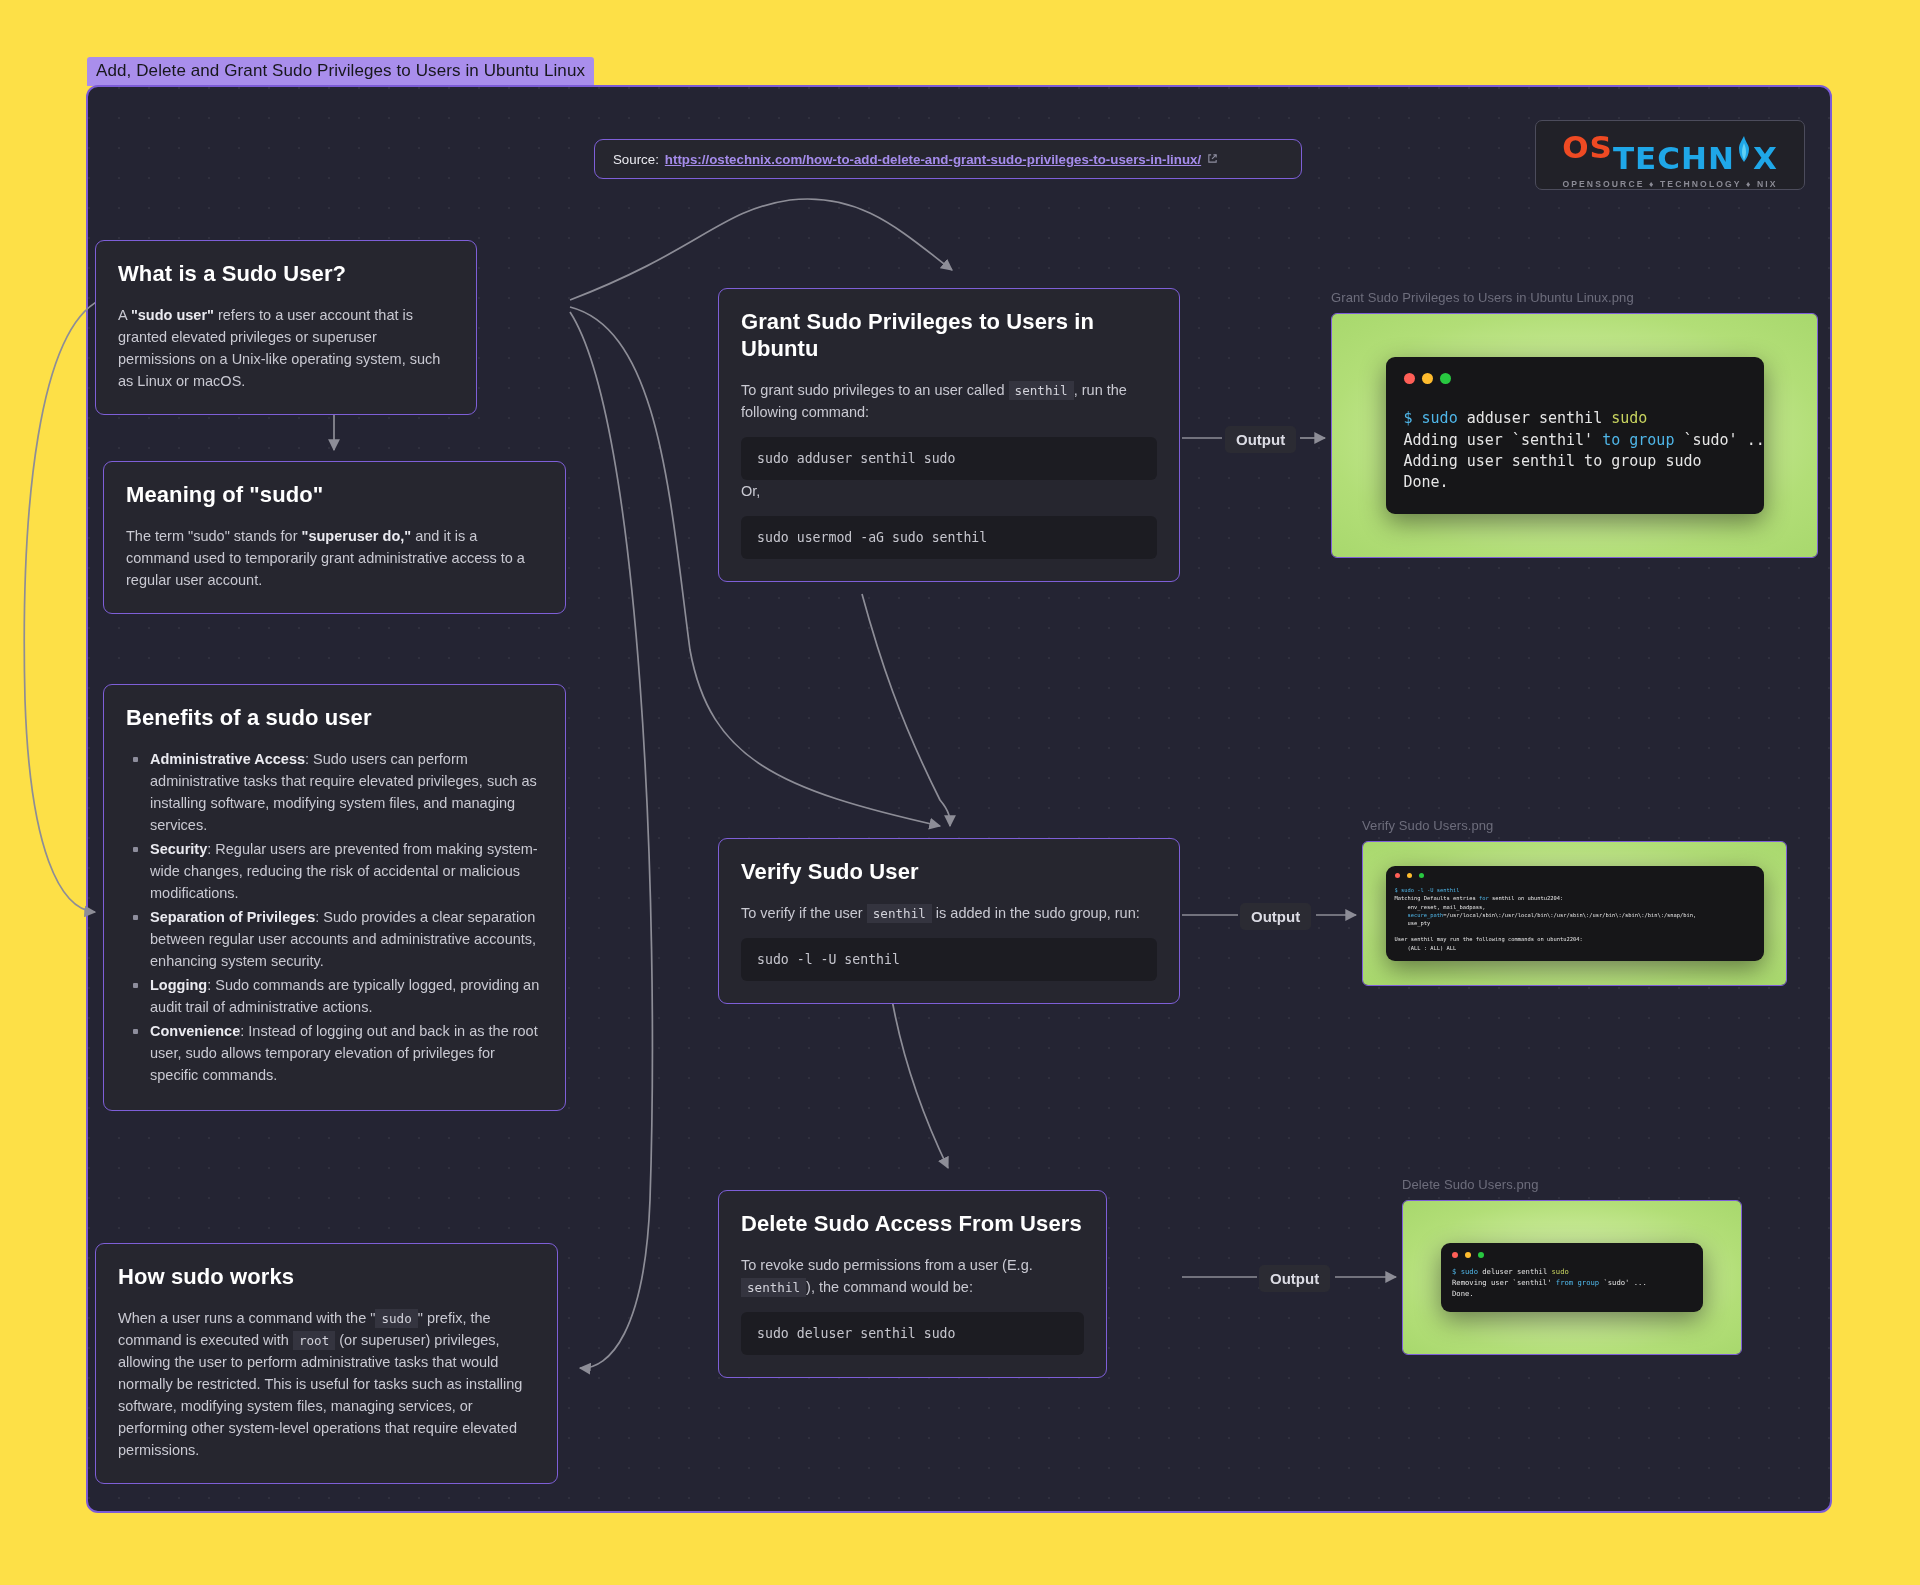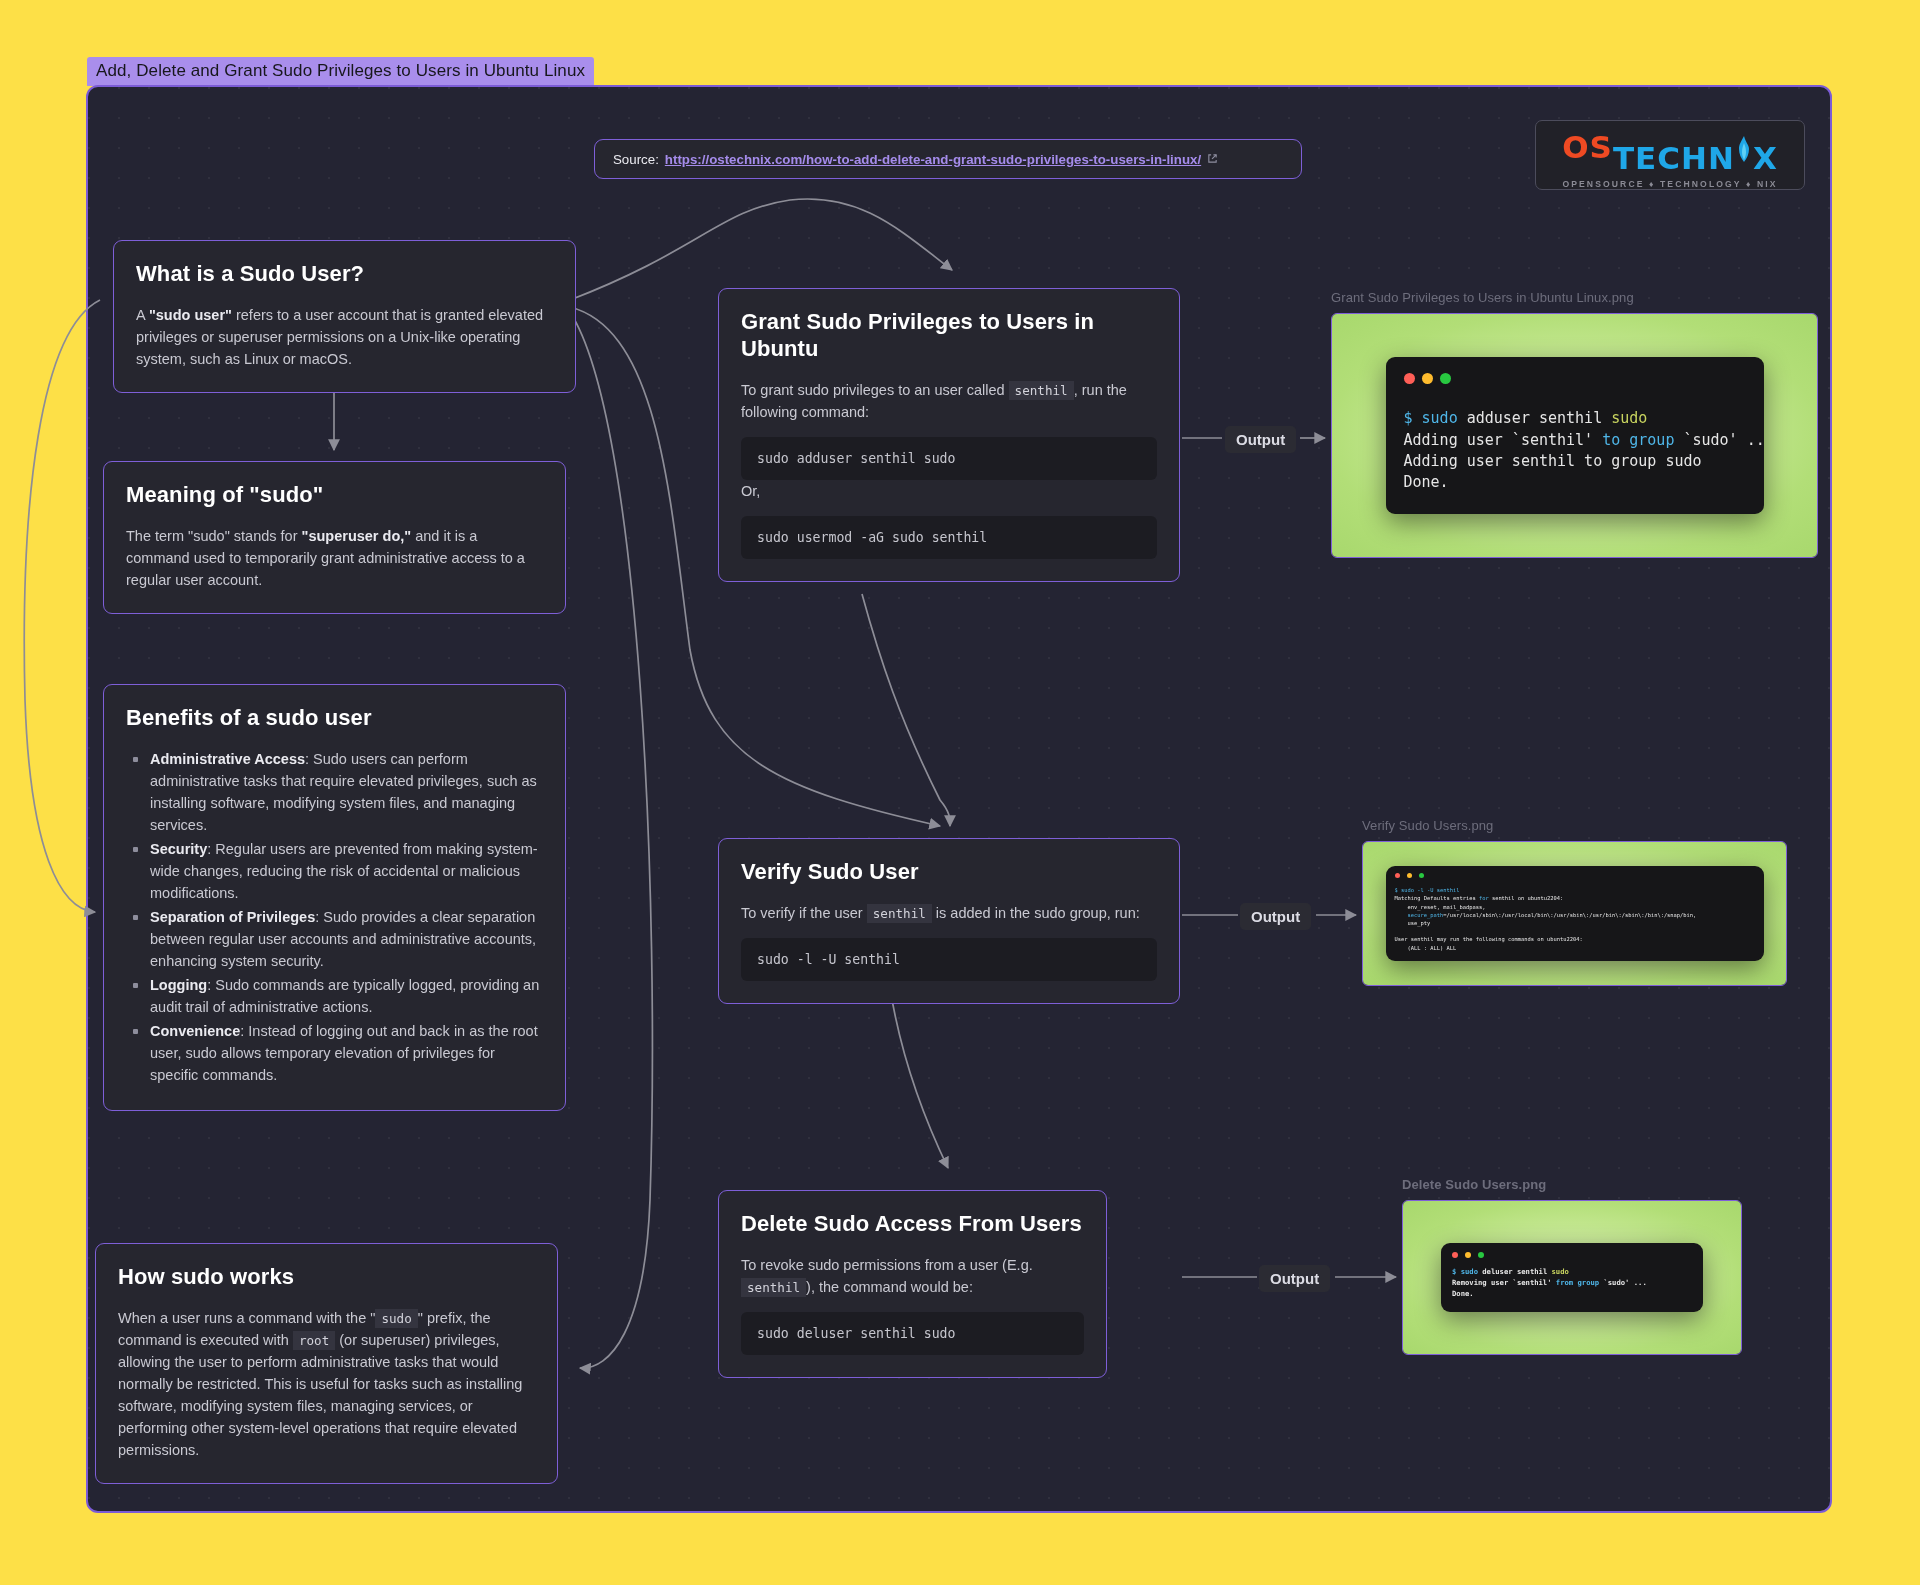--- a/index.html
+++ b/index.html
@@ -90,21 +90,21 @@
   .node ul li::before {
     content: "";
     position: absolute;
     left: 7px; top: 9px;
     width: 5px; height: 5px;
     background: #8d8d9c;
     border-radius: 1px;
   }
 
   
-  #node-what-is      { left: 113px;  top: 240px;  width: 463px; }
+  #node-what-is      { left: 95px;  top: 240px;  width: 382px; }
   #node-meaning      { left: 103px;  top: 461px;  width: 463px; }
   #node-benefits     { left: 103px;  top: 684px;  width: 463px; }
   #node-how-works    { left: 95px;  top: 1243px; width: 463px; }
   #node-grant        { left: 718px;  top: 288px;  width: 462px; }
   #node-verify       { left: 718px;  top: 838px;  width: 462px; }
   #node-delete       { left: 718px;  top: 1190px; width: 389px; }
 
   
   .source-banner {
     position: absolute;
@@ -200,21 +200,21 @@
   #img-grant  .term { width: 378px; padding: 16px 18px 20px 18px; }
   #img-grant  .term-dots i { width: 11px; height: 11px; }
   #img-grant  .term-body { font-size: 15px; line-height: 1.42; margin-top: 24px; }
 
   #img-verify { left: 1362px; top: 818px;  width: 425px; }
   #img-verify .img-frame { width: 425px; height: 145px; }
   #img-verify .term { width: 378px; padding: 7px 9px 9px 9px; }
   #img-verify .term-dots i { width: 5px; height: 5px; }
   #img-verify .term-body { font-size: 5.4px; line-height: 1.52; margin-top: 8px; }
 
-  #img-delete { left: 1402px; top: 1177px; width: 340px; font-weight: bold; }
+  #img-delete { left: 1402px; top: 1177px; width: 340px; }
   #img-delete .img-frame { width: 340px; height: 155px; }
   #img-delete .term { width: 262px; padding: 9px 11px 12px 11px; }
   #img-delete .term-dots i { width: 6px; height: 6px; }
   #img-delete .term-body { font-size: 7.2px; line-height: 1.5; margin-top: 9px; }
 
   
   .edge-label {
     position: absolute;
     background: #2b2b33;
     color: #dcdce4;

